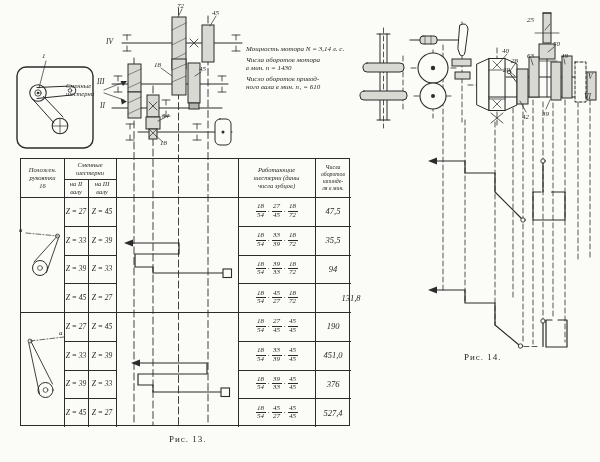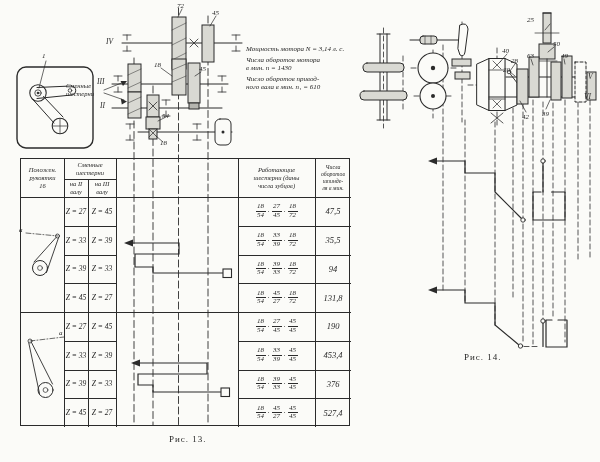--- a/index.html
+++ b/index.html
@@ -392,21 +392,21 @@
     <span class="frac">
         <span class="fn">45</span>
         <span>27</span>
       </span>
     <span class="md">·</span>
     <span class="frac">
         <span class="fn">18</span>
         <span>72</span>
       </span>
   </div>
-  <div class="cell rpm" style="left:294px;top:124.3px;width:36px;height:28.7px">131,8</div>
+  <div class="cell rpm" style="left:312px;top:124.3px;width:36px;height:28.7px">131,8</div>
 
   <div class="cell zc" style="left:43px;top:153px;width:24px;height:28.7px">Z = 27</div>
   <div class="cell zc" style="left:67px;top:153px;width:28px;height:28.7px">Z = 45</div>
   <div class="cell frc" style="left:217px;top:153px;width:77px;height:28.7px">
     <span class="frac">
         <span class="fn">18</span>
         <span>54</span>
       </span>
     <span class="md">·</span>
     <span class="frac">
@@ -432,21 +432,21 @@
     <span class="frac">
         <span class="fn">33</span>
         <span>39</span>
       </span>
     <span class="md">·</span>
     <span class="frac">
         <span class="fn">45</span>
         <span>45</span>
       </span>
   </div>
-  <div class="cell rpm" style="left:294px;top:181.8px;width:36px;height:28.7px">453,4</div>
+  <div class="cell rpm" style="left:294px;top:181.8px;width:36px;height:28.7px">451,0</div>
 
   <div class="cell zc" style="left:43px;top:210.5px;width:24px;height:28.7px">Z = 39</div>
   <div class="cell zc" style="left:67px;top:210.5px;width:28px;height:28.7px">Z = 33</div>
   <div class="cell frc" style="left:217px;top:210.5px;width:77px;height:28.7px">
     <span class="frac">
         <span class="fn">18</span>
         <span>54</span>
       </span>
     <span class="md">·</span>
     <span class="frac">

